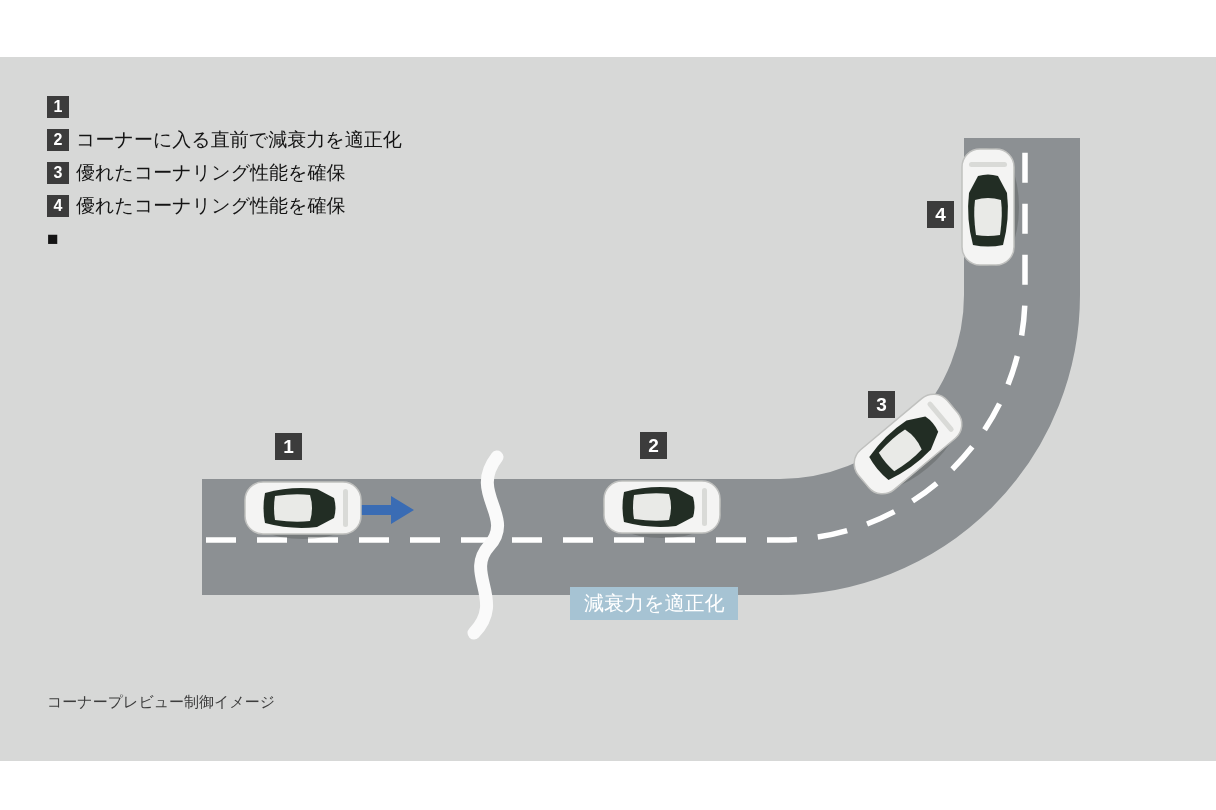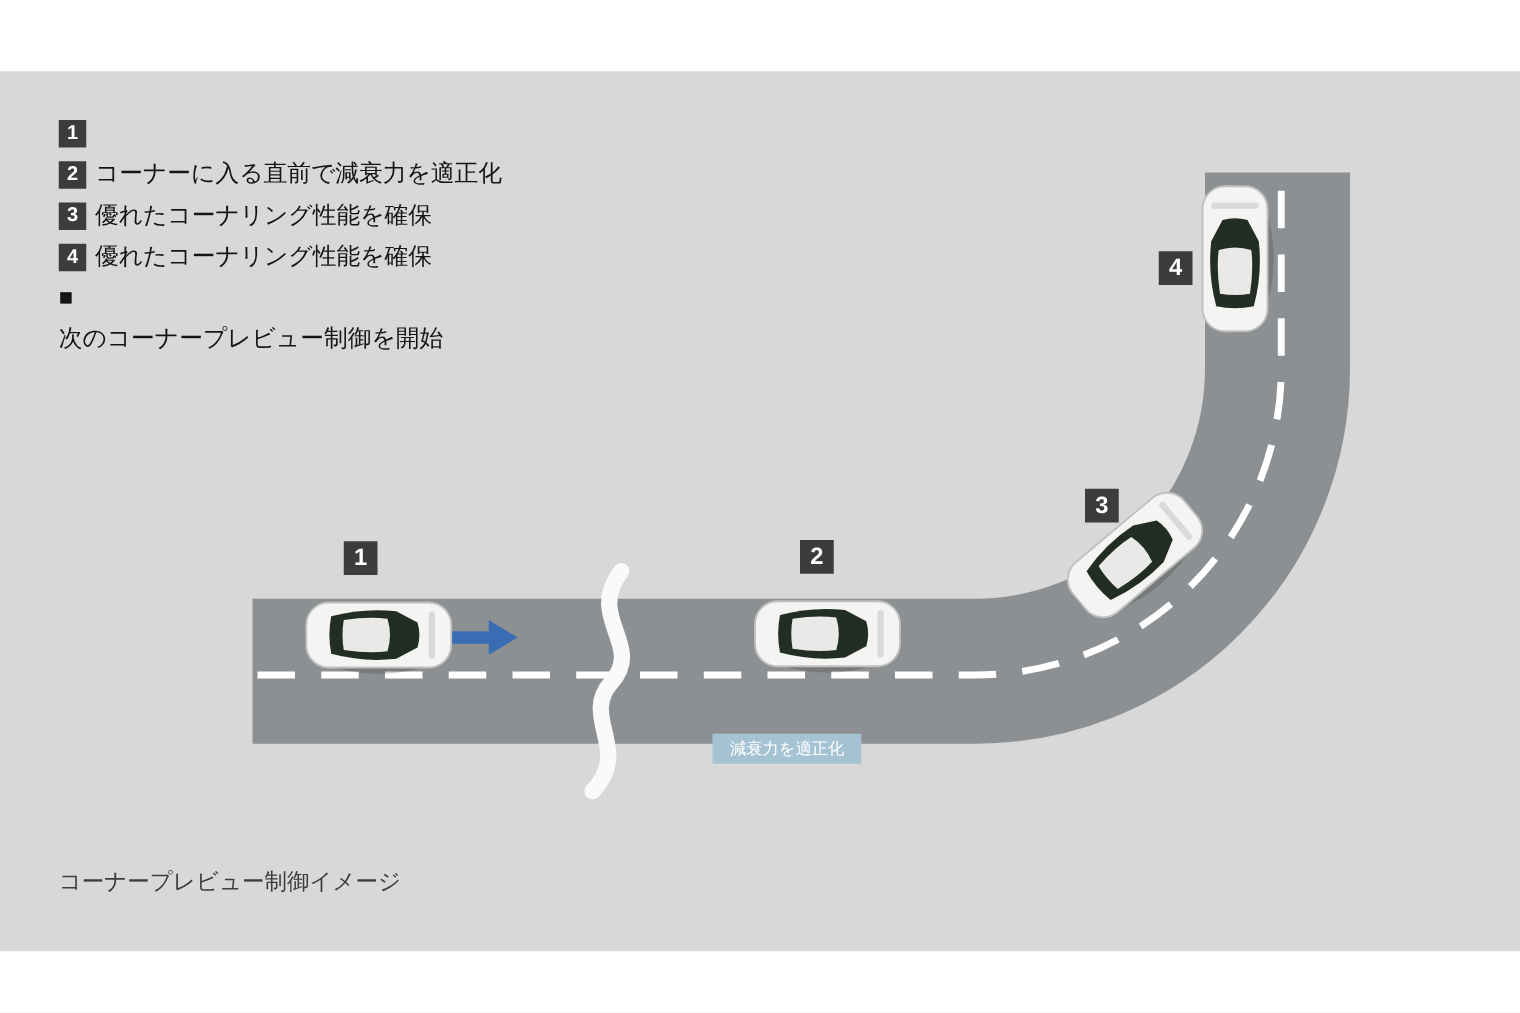--- a/index.html
+++ b/index.html
@@ -40,26 +40,26 @@
     font-size:19px; font-weight:bold;
     display:flex; align-items:center; justify-content:center;
   }
   .step-badge.b1 { left:275px; top:433px; }
   .step-badge.b2 { left:640px; top:432px; }
   .step-badge.b3 { left:868px; top:391px; }
   .step-badge.b4 { left:927px; top:201px; }
   .damping-label {
     position:absolute; left:570px; top:587px;
     background:#a6c3d3; color:#ffffff;
-    font-size:13px; padding:3px 14px;
+    font-size:20px; padding:3px 14px;
     white-space:nowrap;
   }
   .caption {
     position:absolute; left:47px; top:693px;
-    color:#3d3d3d; font-size:18px;
+    color:#3d3d3d; font-size:15px;
   }
 </style>
 </head>
 <body>
 
 <div class="page">
 
   <div class="panel"></div>
 
   <svg class="diagram-svg" viewBox="0 0 1216 810">
@@ -99,23 +99,20 @@
       <span class="num-badge">3</span>
       <span>優れたコーナリング性能を確保</span>
     </div>
     <div class="legend-row">
       <span class="num-badge">4</span>
       <span>優れたコーナリング性能を確保</span>
     </div>
     <div class="legend-row">
       <span class="note-marker">■</span>
     </div>
-    <div class="legend-row">
-      <span>次のコーナープレビュー制御を開始</span>
-    </div>
   </div>
 
   <div class="step-badge b1">1</div>
   <div class="step-badge b2">2</div>
   <div class="step-badge b3">3</div>
   <div class="step-badge b4">4</div>
 
   <div class="damping-label">減衰力を適正化</div>
 
   <div class="caption">コーナープレビュー制御イメージ</div>

